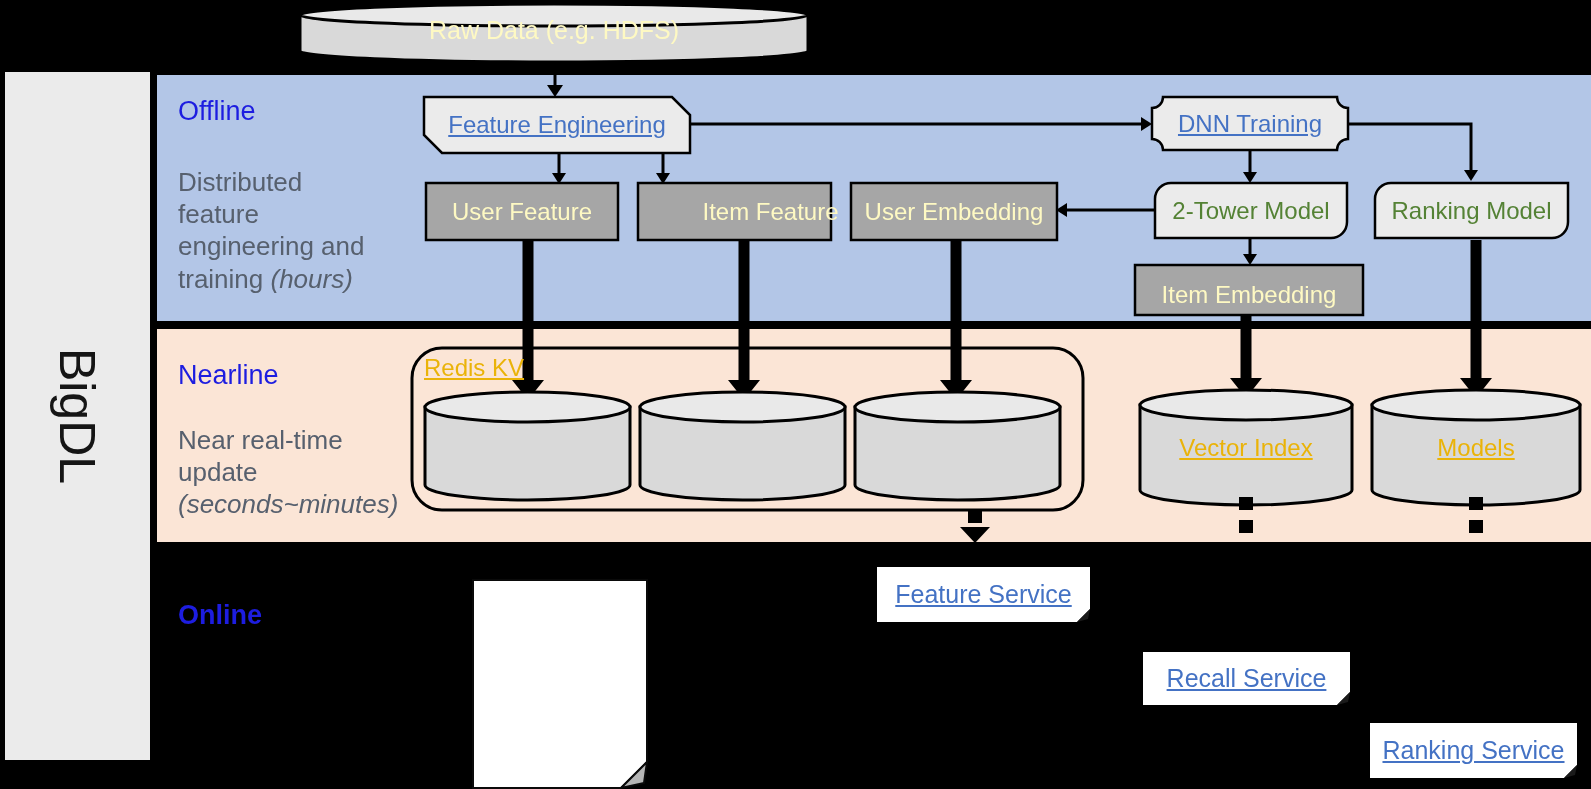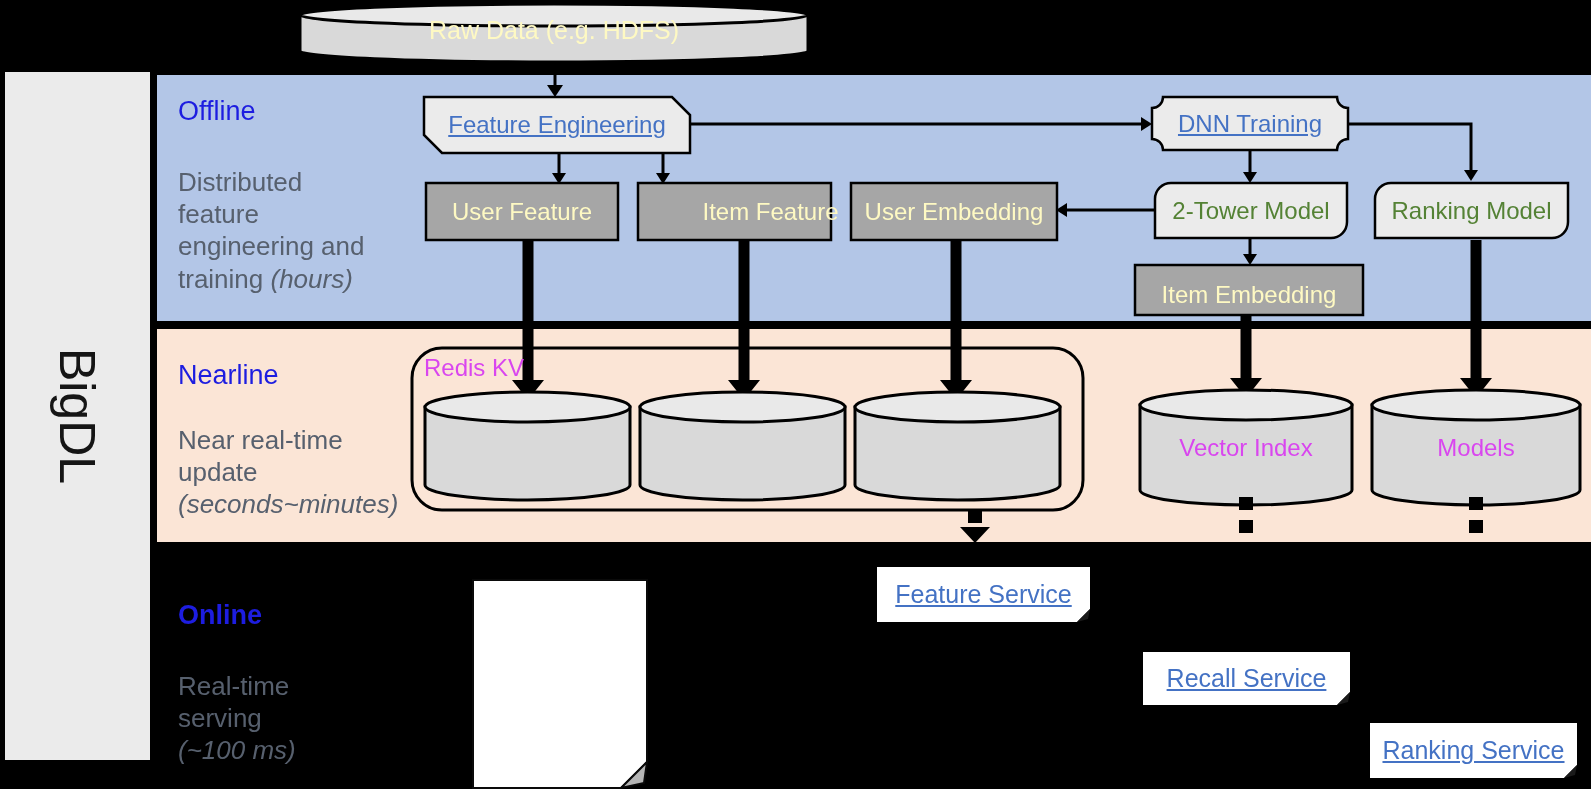--- a/index.html
+++ b/index.html
@@ -9,21 +9,21 @@
   #band-offline{top:75px;height:246px;background:#b3c6e7;}
   #band-nearline{top:329px;height:213px;background:#fbe5d6;}
   #leftbar{position:absolute;left:5px;top:72px;width:145px;height:688px;background:#ebebeb;
            display:flex;align-items:center;justify-content:center;}
   #leftbar span{transform:rotate(90deg);font-size:50px;color:#151515;white-space:nowrap;}
   svg{position:absolute;left:0;top:0;}
   .lbl{position:absolute;display:flex;align-items:center;justify-content:center;
        text-align:center;font-size:24px;color:#fef9c3;line-height:1.15;}
   .blue{color:#4472c4;text-decoration:underline;}
   .green{color:#548235;}
-  .brown{color:#d946ef;}
+  .brown{color:#eab308;text-decoration:underline;}
   .band-head{position:absolute;left:178px;font-size:27px;color:#1d1de0;}
   .band-head.bold{font-weight:bold;}
   .band-desc{position:absolute;left:178px;font-size:26px;color:#57606e;line-height:1.24;margin-top:20px;}
   .band-desc .it{font-style:italic;}
 </style>
 </head>
 <body>
 
 <div id="stage">
 
@@ -166,25 +166,20 @@
   </div>
 
   <div class="band-head" style="top:360px;">Nearline</div>
   <div class="band-desc" style="top:404px;width:250px;">
     <div>Near real-time</div>
     <div>update</div>
     <div class="it">(seconds~minutes)</div>
   </div>
 
   <div class="band-head bold" style="top:600px;">Online</div>
-  <div class="band-desc" style="top:650px;width:240px;">
-    <div>Real-time</div>
-    <div>serving</div>
-    <div class="it">(~100 ms)</div>
-  </div>
 
   <div class="lbl blue" style="left:424px;top:99px;width:266px;height:52px;">Feature Engineering</div>
   <div class="lbl blue" style="left:1152px;top:97px;width:196px;height:53px;">DNN Training</div>
   <div class="lbl" style="left:426px;top:183px;width:192px;height:57px;">User Feature</div>
   <div class="lbl" style="left:638px;top:183px;width:193px;height:57px;margin-left:36px;">Item Feature</div>
   <div class="lbl" style="left:851px;top:183px;width:206px;height:57px;">User Embedding</div>
   <div class="lbl green" style="left:1155px;top:183px;width:192px;height:55px;">2-Tower Model</div>
   <div class="lbl green" style="left:1375px;top:183px;width:193px;height:55px;">Ranking Model</div>
   <div class="lbl" style="left:1135px;top:263px;width:228px;height:64px;">Item Embedding</div>
   <div class="lbl brown" style="left:424px;top:352px;width:140px;height:32px;justify-content:flex-start;">Redis KV</div>

